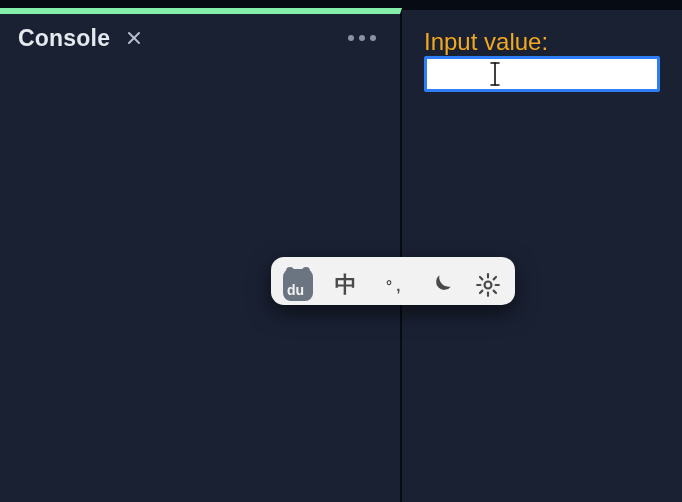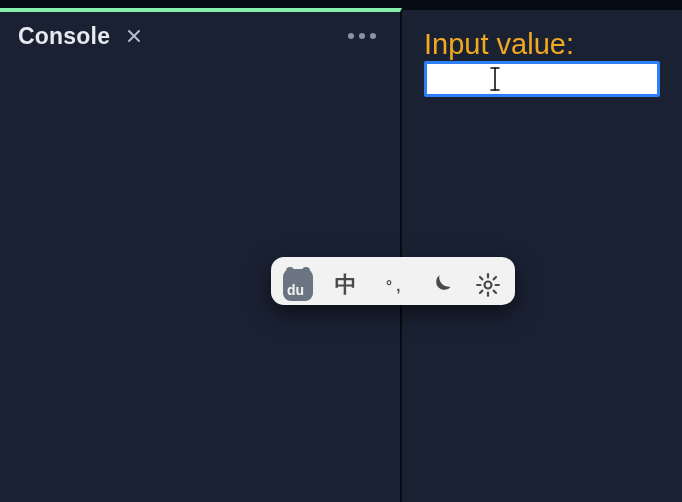--- a/index.html
+++ b/index.html
@@ -21,21 +21,21 @@
     width: 100%;
     height: 100%;
     padding-top: 8px;
   }
   .panel {
     position: relative;
     background: #1a2133;
     display: flex;
     flex-direction: column;
   }
-  .panel.left  { width: 424px; border-right: 2px solid #070b13; border-top: 4px solid #86efac; }
+  .panel.left  { width: 424px; border-right: 2px solid #070b13; border-top: 6px solid #86efac; }
   .panel.right { flex: 1;      border-top: 2px solid #070b13; }
 
   .tab-bar {
     height: 48px;
     display: flex;
     align-items: center;
     padding: 0 18px 0 18px;
     color: #d3d8e0;
   }
   .tab-title {
@@ -63,21 +63,21 @@
     cursor: pointer;
   }
   .more-dots span {
     width: 6px; height: 6px; border-radius: 50%;
     background: #8a93a6;
   }
 
   .panel-body { flex: 1; padding: 18px 22px; }
 
   .field-label {
-    font-size: 29px;
+    font-size: 24px;
     font-weight: 500;
     color: #f2a81f;
   }
   .text-input {
     width: 236px;
     height: 36px;
     padding: 4px 8px;
     font-size: 20px;
     background: #ffffff;
     color: #111;

